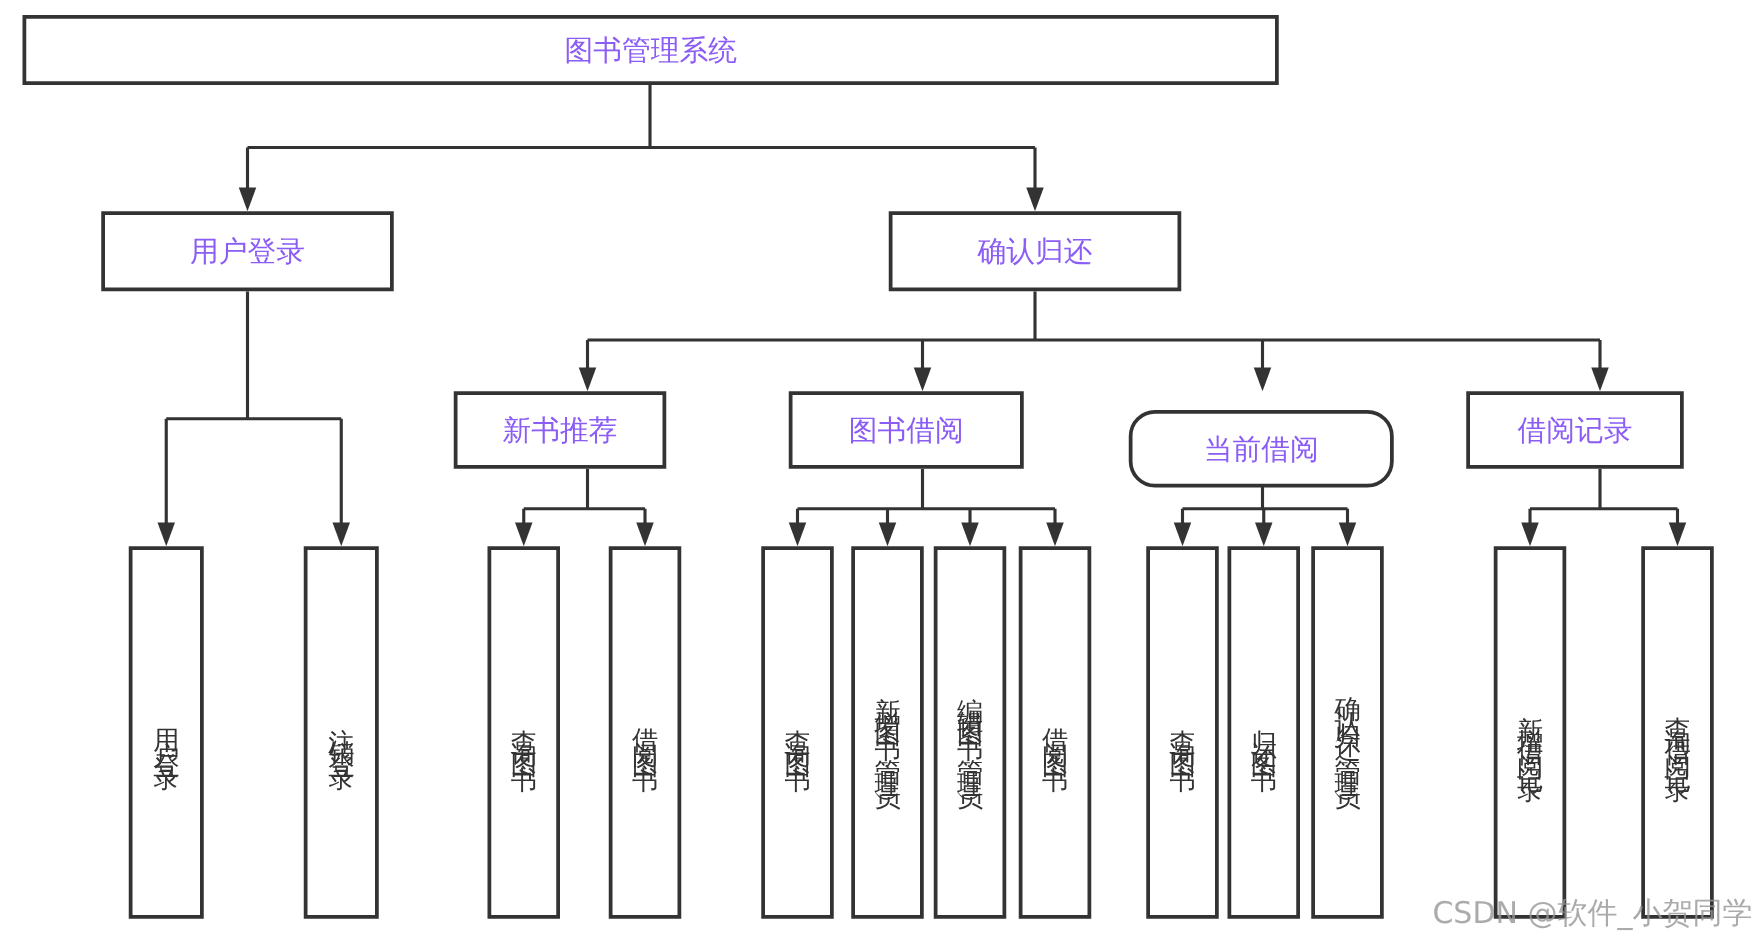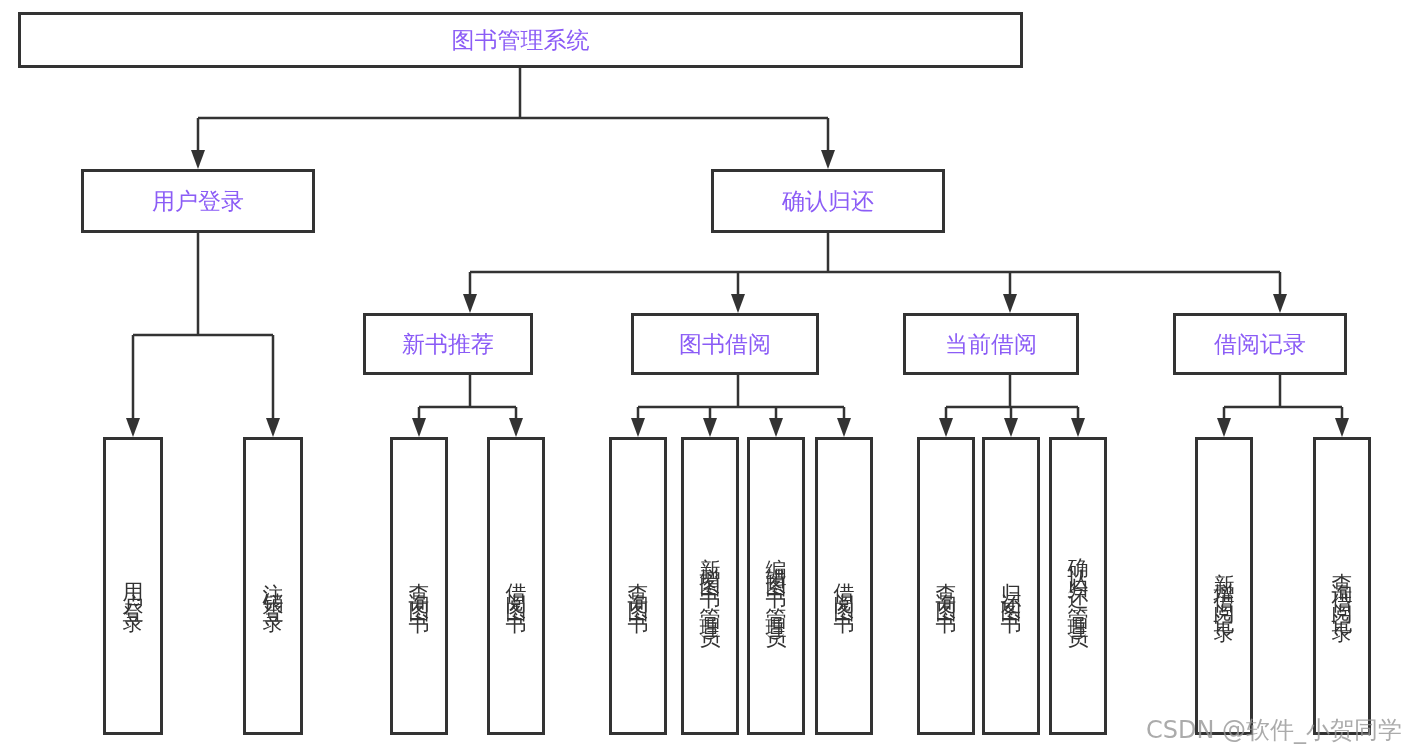--- a/index.html
+++ b/index.html
@@ -85,21 +85,21 @@
   </g>
 </svg>
 
 <div class="hbox" style="left:18px; top:12px; width:1005px; height:56px;">图书管理系统</div>
 
 <div class="hbox" style="left:81px; top:169px; width:234px; height:64px;">用户登录</div>
 <div class="hbox" style="left:711px; top:169px; width:234px; height:64px;">确认归还</div>
 
 <div class="hbox" style="left:363px; top:313px; width:170px; height:62px;">新书推荐</div>
 <div class="hbox" style="left:631px; top:313px; width:188px; height:62px;">图书借阅</div>
-<div class="hbox" style="left:903px; top:313px; width:176px; height:62px;">当前借阅</div>
+<div class="hbox" style="left:903px; top:328px; width:212px; height:62px;border-radius:21px;">当前借阅</div>
 <div class="hbox" style="left:1173px; top:313px; width:174px; height:62px;">借阅记录</div>
 
 <div class="vbox" style="left:103px; width:60px;">
   <span>用户登录</span>
 </div>
 <div class="vbox" style="left:243px; width:60px;">
   <span>注销登录</span>
 </div>
 
 <div class="vbox" style="left:390px; width:58px;">

